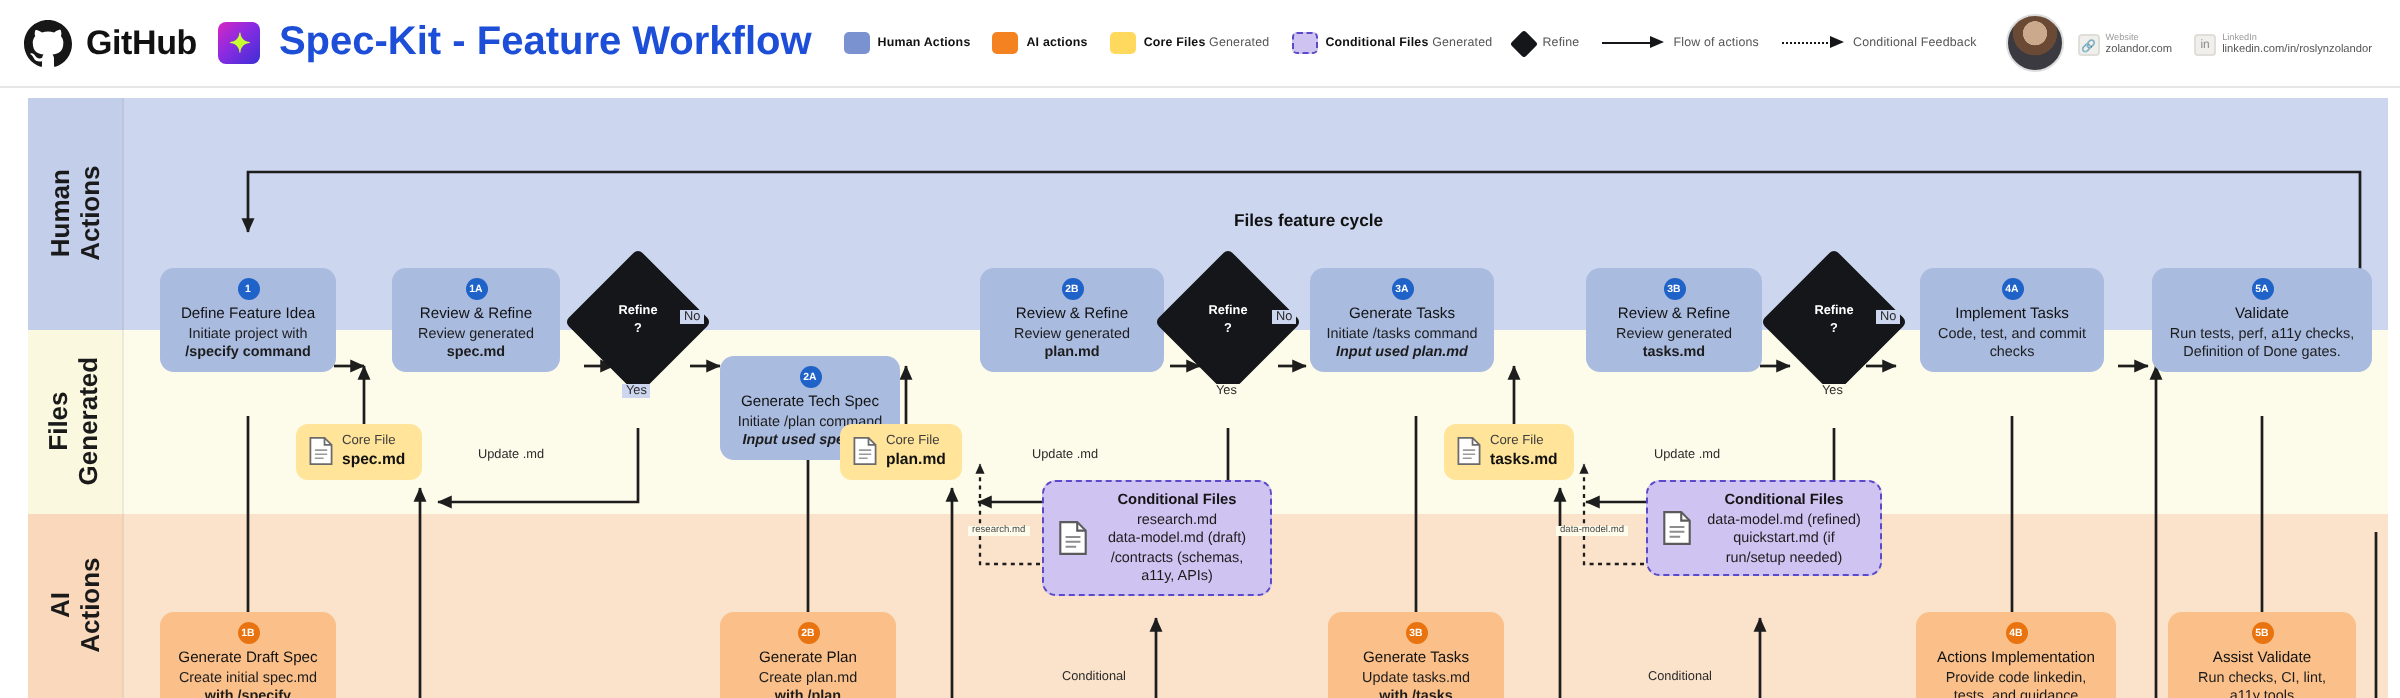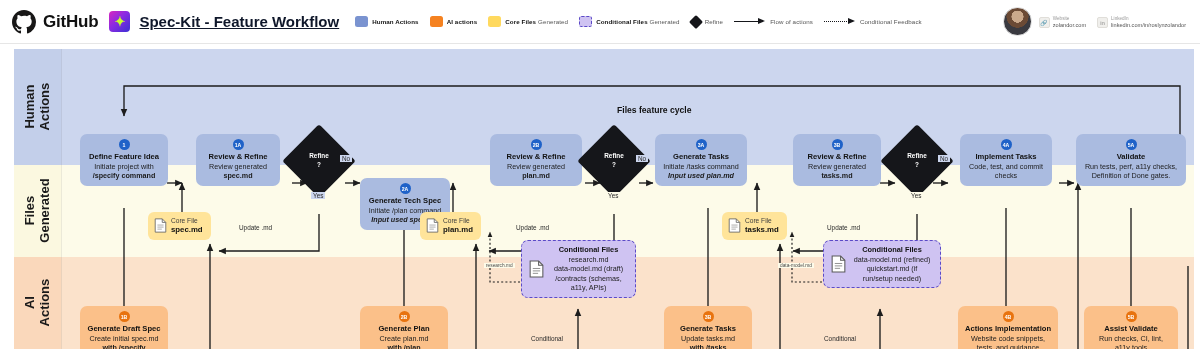--- a/index.html
+++ b/index.html
@@ -18,21 +18,21 @@
     border-bottom: 1px solid #e6e6e6; background: #fff;
   }
   .gh-logo { width: 24px; height: 24px; flex: none; }
   .gh-name { font-size: 17px; font-weight: bold; color: #111; margin-left: 7px; letter-spacing: -0.2px; }
   .kit-icon {
     width: 21px; height: 21px; margin-left: 11px; border-radius: 4px; flex: none;
     background: linear-gradient(135deg,#d926c0 0%,#8a2be2 45%,#3b2fd4 100%);
     display: flex; align-items: center; justify-content: center;
     color: #c8ff2f; font-size: 13px; font-weight: bold; line-height: 1;
   }
-  .doc-title { font-size: 15px; font-weight: bold; color: #0f172a; margin-left: 9px; white-space: nowrap; text-decoration: underline; }
+  .doc-title { font-size: 20px; font-weight: bold; color: #1d4ed8; margin-left: 9px; white-space: nowrap; }
 
   .legend { display: flex; align-items: center; margin-left: 16px; gap: 11px; }
   .lg-item { display: flex; align-items: center; gap: 4px; white-space: nowrap; }
   .lg-sw { width: 13px; height: 11px; border-radius: 2.5px; flex: none; }
   .lg-sw.dashed { border: 1.4px dashed #5b4ac7; }
   .lg-txt { font-size: 6.2px; color: #555; letter-spacing: .1px; }
   .lg-txt b { color: #111; font-weight: bold; }
   .lg-diamond { width: 10px; height: 10px; background: #15161a; transform: rotate(45deg); border-radius: 1.5px; flex: none; }
   .lg-arrow { position: relative; width: 32px; height: 8px; flex: none; }
   .lg-arrow:before { content: ""; position: absolute; left: 0; top: 3.3px; width: 25px; height: 1.6px; background: #15161a; }
@@ -84,21 +84,21 @@
   }
   .node.human { background: #aabbe0; color: #121212; }
   .node.ai    { background: #fbc089; color: #121212; }
   .n-badge {
     width: 11px; height: 11px; border-radius: 50%; color: #fff;
     font-size: 5.2px; font-weight: bold; display: flex; align-items: center; justify-content: center;
     margin-bottom: 2px;
   }
   .node.human .n-badge { background: #1f62c8; }
   .node.ai .n-badge { background: #e8730f; }
-  .n-title { font-size: 7.6px; font-weight: bold; }
+  .n-title { font-size: 7.6px; font-weight: normal; }
   .n-line { font-size: 7.2px; color: #1c1c1c; }
   .n-line b { font-weight: bold; }
   .n-line i { font-style: italic; font-weight: bold; }
 
   
   .diamond {
     position: absolute; width: 52px; height: 52px; background: #15161a;
     transform: rotate(45deg); border-radius: 3px; z-index: 4;
   }
   .diamond .dtxt {
@@ -462,21 +462,21 @@
     <div class="node ai" style="left:664px; top:262px; width:88px; height:52px;">
       <div class="n-badge">3B</div>
       <div class="n-title">Generate Tasks</div>
       <div class="n-line">Update tasks.md</div>
       <div class="n-line"><b>with /tasks</b></div>
     </div>
 
     <div class="node ai" style="left:958px; top:262px; width:100px; height:52px;">
       <div class="n-badge">4B</div>
       <div class="n-title">Actions Implementation</div>
-      <div class="n-line">Website code snippets,</div>
+      <div class="n-line">Provide code linkedin,</div>
       <div class="n-line">tests, and guidance</div>
     </div>
 
     <div class="node ai" style="left:1084px; top:262px; width:94px; height:52px;">
       <div class="n-badge">5B</div>
       <div class="n-title">Assist Validate</div>
       <div class="n-line">Run checks, CI, lint,</div>
       <div class="n-line">a11y tools</div>
     </div>
 

